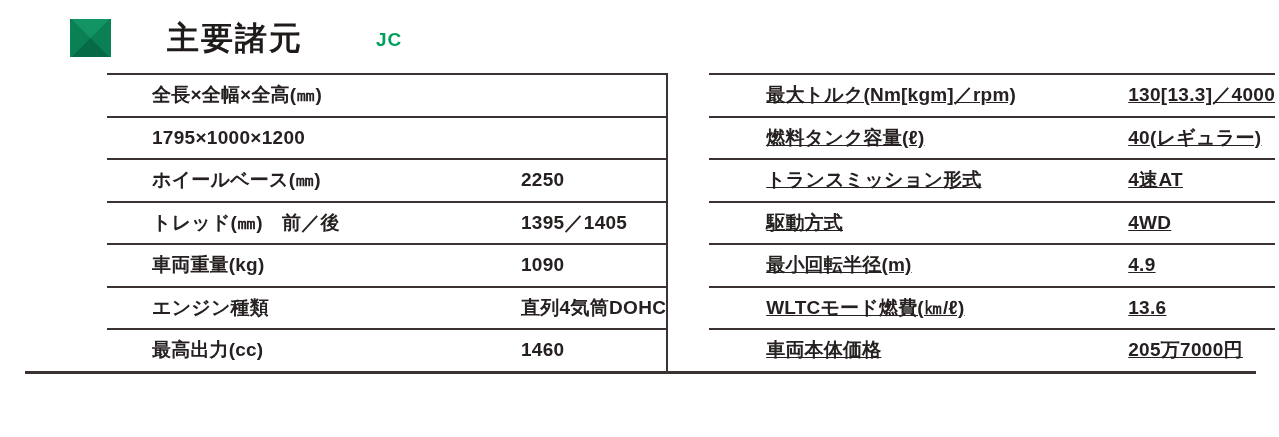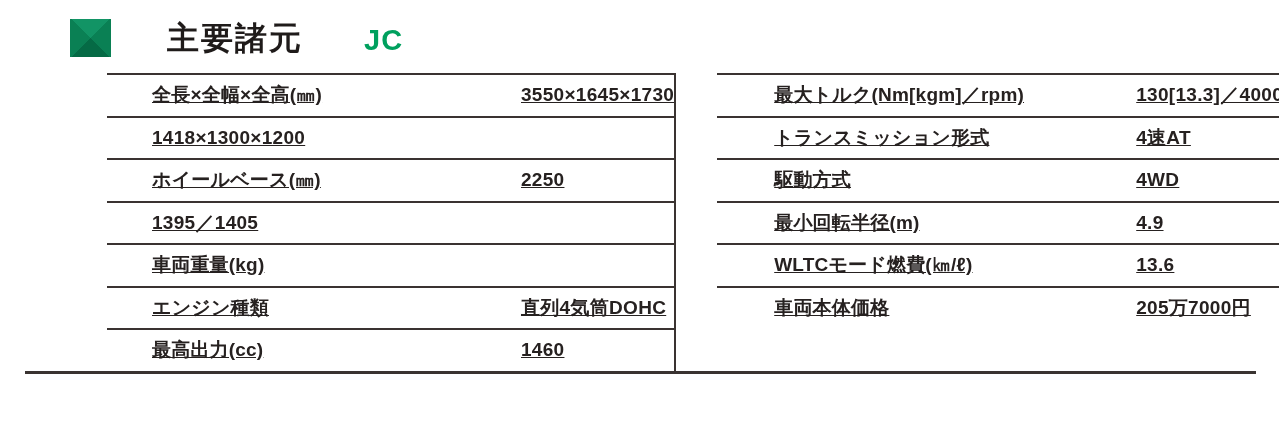--- a/index.html
+++ b/index.html
@@ -45,22 +45,22 @@
   }
   .page-title {
     margin-left: 15px;
     font-size: 32px;
     font-weight: 900;
     letter-spacing: 2px;
     color: #1f1b1a;
     line-height: 38px;
   }
   .grade-label {
-    margin-left: 20px;
-    font-size: 29px;
+    margin-left: 32px;
+    font-size: 19px;
     font-weight: 800;
     letter-spacing: 1px;
     color: var(--grade-green);
     line-height: 38px;
     padding-top: 4px;
   }
 
   
   .spec-table {
     position: absolute;
@@ -77,21 +77,21 @@
   .row {
     display: flex;
     align-items: center;
     height: 42.5px;
     border-top: 2px solid var(--line);
     font-size: 19px;
     font-weight: 700;
     color: var(--text);
     white-space: nowrap;
   }
-  .spec-col.left  .row { padding-left: 4px; text-decoration: underline; }
+  .spec-col.left  .row { padding-left: 4px; }
   .spec-col.right .row { padding-left: 16px; }
 
   .label { letter-spacing: 0.2px; }
   .spec-col.left  .label { width: 369px; }
   .spec-col.right .label { width: 362px; }
   .value { flex: 1; letter-spacing: 0.3px; }
 </style>
 </head>
 <body>
 
@@ -101,49 +101,54 @@
     <span class="marker-icon"></span>
     <span class="page-title">主要諸元</span>
     <span class="grade-label">JC</span>
   </div>
 
   <div class="spec-table">
 
     <div class="spec-col left">
       <div class="row">
         <div class="label">全長×全幅×全高(㎜)</div>
-        <div class="value">3550×1645×1730</div>
       </div>
       <div class="row">
-        <div class="value">1418×1300×1200</div>
+        <div class="value">1795×1000×1200</div>
       </div>
       <div class="row">
         <div class="label">ホイールベース(㎜)</div>
         <div class="value">2250</div>
       </div>
       <div class="row">
+        <div class="label">トレッド(㎜)　前／後</div>
         <div class="value">1395／1405</div>
       </div>
       <div class="row">
         <div class="label">車両重量(kg)</div>
+        <div class="value">1090</div>
       </div>
       <div class="row">
         <div class="label">エンジン種類</div>
         <div class="value">直列4気筒DOHC</div>
       </div>
       <div class="row">
         <div class="label">最高出力(cc)</div>
         <div class="value">1460</div>
       </div>
     </div>
 
     <div class="spec-col right">
       <div class="row">
         <div class="label">最大トルク(Nm[kgm]／rpm)</div>
         <div class="value">130[13.3]／4000</div>
+      </div>
+      <div class="row">
+        <div class="label">燃料タンク容量(ℓ)</div>
+        <div class="value">40(レギュラー)</div>
       </div>
       <div class="row">
         <div class="label">トランスミッション形式</div>
         <div class="value">4速AT</div>
       </div>
       <div class="row">
         <div class="label">駆動方式</div>
         <div class="value">4WD</div>
       </div>
       <div class="row">

